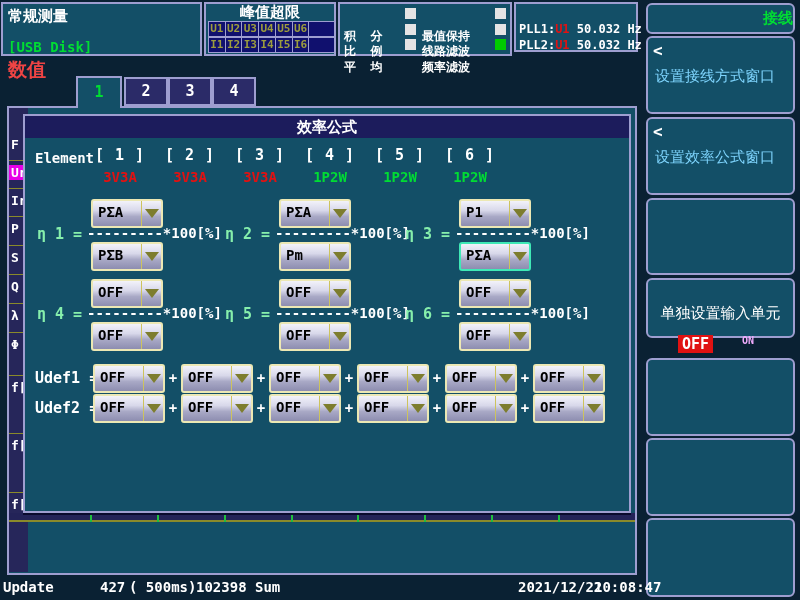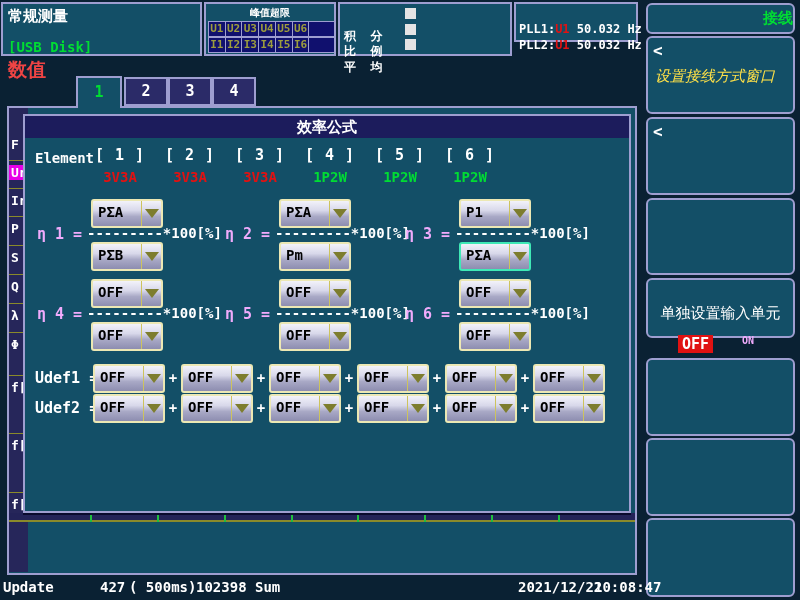--- a/index.html
+++ b/index.html
@@ -7,35 +7,35 @@
   body { background:#0a2133; font-family:"DejaVu Sans Mono","DejaVu Sans",monospace; position:relative; }
   .abs { position:absolute; }
   .box { position:absolute; background:#134f67; border:2px solid #9e9ed0; }
 
   
   #hbox1 { left:1px; top:2px; width:201px; height:54px; }
   #hbox1 .mode { position:absolute; left:5px; top:3px; font-size:15px; font-weight:bold; color:#fff; }
   #hbox1 .storage { position:absolute; left:5px; top:35px; font-size:14px; font-weight:bold; color:#00dd33; }
 
   #hbox2 { left:204px; top:2px; width:132px; height:54px; }
-  #hbox2 .pk-title { text-align:center; font-size:10px; font-weight:bold; color:#fff; height:17px; line-height:17px; }
+  #hbox2 .pk-title { text-align:center; font-size:15px; font-weight:bold; color:#fff; height:17px; line-height:17px; }
   .pk-row { display:flex; margin-left:2px; }
   .pk-cell { width:18px; height:16px; background:#10106e; border:1px solid #9e9ed0; margin-right:-1px;
              color:#9d9d3d; font-weight:bold; font-size:11px; text-align:center; line-height:14px; }
   .pk-empty { width:27px; }
 
   #hbox3 { left:338px; top:2px; width:174px; height:54px; padding:2px 4px; display:flex; }
   .st-col1 { width:72px; display:flex; flex-direction:column; justify-content:space-between; }
   .st-col2 { flex:1; display:flex; flex-direction:column; justify-content:space-between; margin-left:6px; }
   .st-row { display:flex; justify-content:space-between; align-items:center; height:15px; }
   .st-label { color:#fff; font-size:12px; font-weight:bold; letter-spacing:0px; white-space:pre;margin-top:45px; }
   .sq { width:11px; height:11px; background:#e4e4e4; }
   .sq.on { background:#00cc00; }
 
-  #hbox4 { left:514px; top:2px; width:124px; height:40px; }
+  #hbox4 { left:514px; top:2px; width:124px; height:50px; }
   .pll-line { position:absolute; left:3px; font-size:12px; font-weight:bold; white-space:pre; }
   .pll-line .src { color:#e01212; }
   .pll-line .f { color:#fff; }
   .pll-name { color:#fff; }
 
   #view-label { left:8px; top:57px; font-size:19px; font-weight:bold; color:#ef4444; }
 
   
   .tab { position:absolute; text-align:center; font-weight:bold; font-size:15px; }
   #tab1 { left:76px; top:76px; width:46px; height:32px; background:#134f67; border:2px solid #9e9ed0;
@@ -61,42 +61,42 @@
                   font-weight:bold; line-height:22px; }
 
   .el-row { position:absolute; left:10px; top:30px; display:flex; }
   .el-label { width:50px; color:#fff; font-size:14px; font-weight:bold; padding-top:4px; }
   .el-col { width:70px; text-align:center; }
   .el-id { display:block; color:#fff; font-size:15px; font-weight:bold; letter-spacing:1px; }
   .el-wiring { display:block; font-size:14px; font-weight:bold; margin-top:5px; }
   .el-wiring.red { color:#e01212; } .el-wiring.green { color:#00dd33; }
 
   .fgroup { position:absolute; width:215px; height:70px; }
-  .f-label { position:absolute; left:0; top:26px; color:#f0abfc; font-size:15px; font-weight:bold; white-space:pre; }
+  .f-label { position:absolute; left:0; top:26px; color:#86efac; font-size:15px; font-weight:bold; white-space:pre; }
   .f-bar { position:absolute; left:50px; top:26px; color:#fff; font-size:14px; font-weight:bold; white-space:pre; }
   .f-num { left:54px; top:0; } .f-den { left:54px; top:43px; }
 
   .dd { position:absolute; width:72px; height:29px; border:2px solid #ece8b4; border-radius:3px;
         background:linear-gradient(180deg,#f2f2fa 0%,#d8d8ea 38%,#a9a9c6 62%,#8d8db0 100%);
         display:flex; align-items:stretch; cursor:pointer; }
   .dd-text { flex:1; color:#000; font-size:14px; font-weight:bold; padding:3px 0 0 5px; overflow:hidden; white-space:nowrap; }
   .dd-btn { width:20px; border-left:1px solid #cdc35e; display:flex; align-items:center; justify-content:center; }
   .tri { width:0; height:0; border-left:7px solid transparent; border-right:7px solid transparent; border-top:9px solid #7d7d2e; }
   .dd.focused { border-color:#3fe9b6; }
 
   .udef-row { position:absolute; left:10px; height:28px; display:flex; align-items:center; }
   .udef-label { width:58px; color:#fff; font-size:15px; font-weight:bold; white-space:pre; }
   .udef-row .dd { position:static; flex:none; }
   .plus { width:16px; text-align:center; color:#fff; font-size:14px; font-weight:bold; }
 
   
   .sbox { position:absolute; left:646px; width:149px; background:#134f67; border:2px solid #9e9ed0; border-radius:6px; }
   #sbox-title { top:3px; height:31px; color:#00dd33; font-size:15px; font-weight:bold; text-align:right; line-height:27px; }
   .sbtn .arrow { position:absolute; left:5px; top:3px; color:#fff; font-size:16px; font-weight:bold; }
-  .sbtn .lbl { position:absolute; left:7px; top:29px; color:#fde047; font-size:15px;font-style:italic; }
+  .sbtn .lbl { position:absolute; left:7px; top:29px; color:#7dd3fc; font-size:15px; }
   .sb-toggle-label { position:absolute; left:0; right:0; top:24px; text-align:center; color:#fff; font-size:15px; }
   .sb-off { position:absolute; left:30px; top:55px; background:#e01212; color:#fff; font-size:15px; font-weight:bold; padding:0 4px; }
   .sb-on { position:absolute; left:94px; top:55px; color:#f0abfc; font-size:10px; font-weight:bold; }
 
   
   .sb-text { position:absolute; top:579px; color:#fff; font-size:14px; font-weight:bold; white-space:pre; }
 </style>
 </head>
 <body>
 
@@ -133,20 +133,34 @@
         <span class="st-label">积  分</span>
         <span class="sq"></span>
       </div>
     <div class="st-row">
         <span class="st-label">比  例</span>
         <span class="sq"></span>
       </div>
     <div class="st-row">
         <span class="st-label">平  均</span>
         <span class="sq"></span>
+      </div>
+  </div>
+  <div class="st-col2">
+    <div class="st-row">
+        <span class="st-label">最值保持</span>
+        <span class="sq"></span>
+      </div>
+    <div class="st-row">
+        <span class="st-label">线路滤波</span>
+        <span class="sq"></span>
+      </div>
+    <div class="st-row">
+        <span class="st-label">频率滤波</span>
+        <span class="sq on"></span>
       </div>
   </div>
 </div>
 
 <div class="box" id="hbox4">
   <div class="pll-line" style="top:18px;"><span class="pll-name">PLL1:</span><span class="src">U1</span><span class="f"> 50.032 Hz</span></div>
   <div class="pll-line" style="top:34px;"><span class="pll-name">PLL2:</span><span class="src">U1</span><span class="f"> 50.032 Hz</span></div>
 </div>
 
 <span class="abs" id="view-label">数值</span>
@@ -405,20 +419,21 @@
 
 <div class="sbox" id="sbox-title">接线</div>
 
 <div class="sbox sbtn" style="top:36px;height:78px;">
   <span class="arrow">&lt;</span>
   <span class="lbl">设置接线方式窗口</span>
 </div>
 
 <div class="sbox sbtn" style="top:117px;height:78px;">
   <span class="arrow">&lt;</span>
+  <span class="lbl">设置效率公式窗口</span>
 </div>
 
 <div class="sbox" style="top:198px;height:77px;"></div>
 
 <div class="sbox" style="top:278px;height:60px;">
   <span class="sb-toggle-label">单独设置输入单元</span>
   <span class="sb-off">OFF</span>
   <span class="sb-on">ON</span>
 </div>
 

